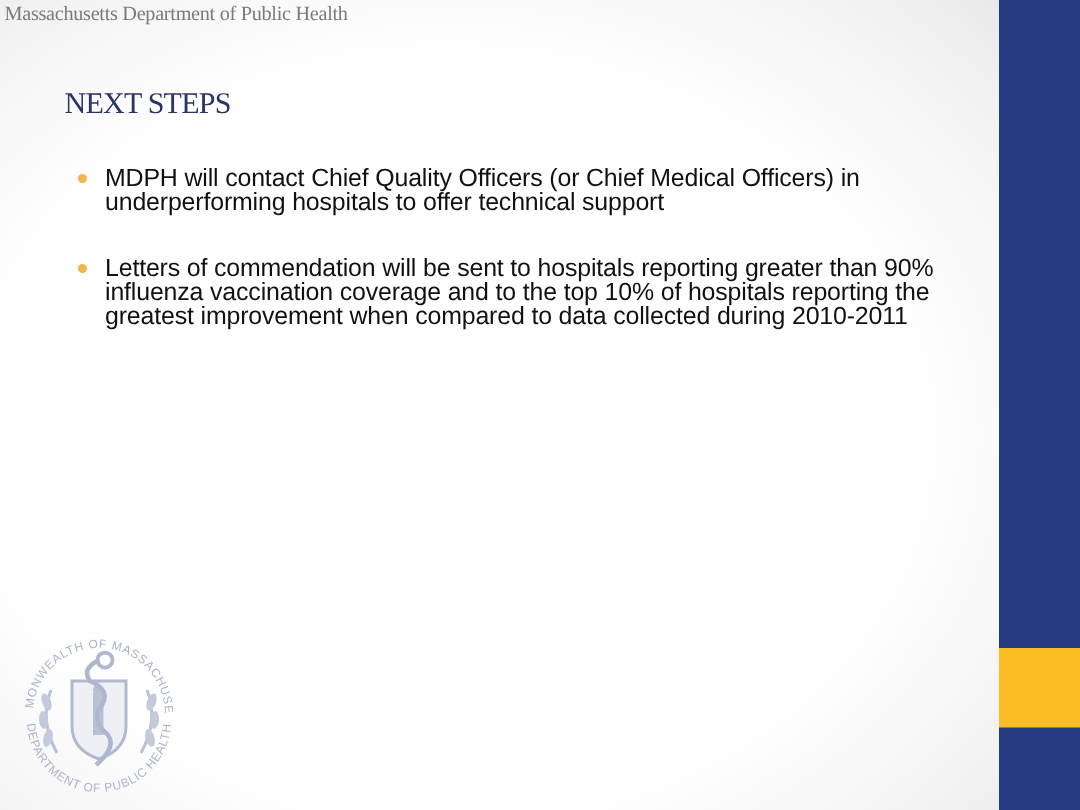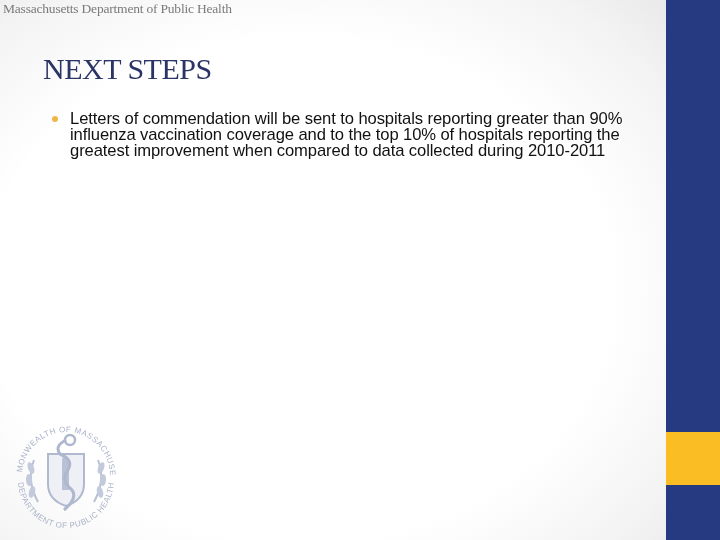--- a/index.html
+++ b/index.html
@@ -22,21 +22,21 @@
   }
   .org-header {
     position: absolute; left: 3px; top: 1px;
     font-family: "Liberation Serif", serif;
     font-size: 13.5px; color: #7a7a7a; letter-spacing: -0.2px;
     white-space: nowrap;
   }
   .page-title {
     position: absolute; left: 43px; top: 52px;
     font-family: "Liberation Serif", serif;
-    font-size: 30px; color: #2b3466; letter-spacing: -0.5px;
+    font-size: 20px; color: #2b3466; letter-spacing: -0.5px;
     white-space: nowrap; line-height: 34px;
   }
   .bullets {
     position: absolute; left: 50px; top: 111px; width: 590px;
     margin: 0; padding: 0; list-style: none;
   }
   .bullet {
     position: relative; padding-left: 20px;
     font-size: 16.6px; line-height: 16px; color: #111;
     margin-bottom: 27px; letter-spacing: -0.1px;
@@ -57,20 +57,24 @@
 
 <div class="slide"></div>
 <div class="side-bar"></div>
 <div class="side-accent"></div>
 
 <div class="org-header">Massachusetts Department of Public Health</div>
 
 <div class="page-title">NEXT STEPS</div>
 
 <ul class="bullets">
+  <li class="bullet b1">
+    <span class="dot"></span>
+    <span>MDPH will contact Chief Quality Officers (or Chief Medical Officers) in underperforming hospitals to offer technical support</span>
+  </li>
   <li class="bullet b2">
     <span class="dot"></span>
     <span>Letters of commendation will be sent to hospitals reporting greater than 90% influenza vaccination coverage and to the top 10% of hospitals reporting the greatest improvement when compared to data collected during 2010-2011</span>
   </li>
 </ul>
 
 <div class="seal">
   <svg width="124" height="124" viewBox="0 0 124 124" xmlns="http://www.w3.org/2000/svg">
     <defs>
       <path id="topArc" d="M 18 66 A 44 44 0 0 1 106 66"></path>

